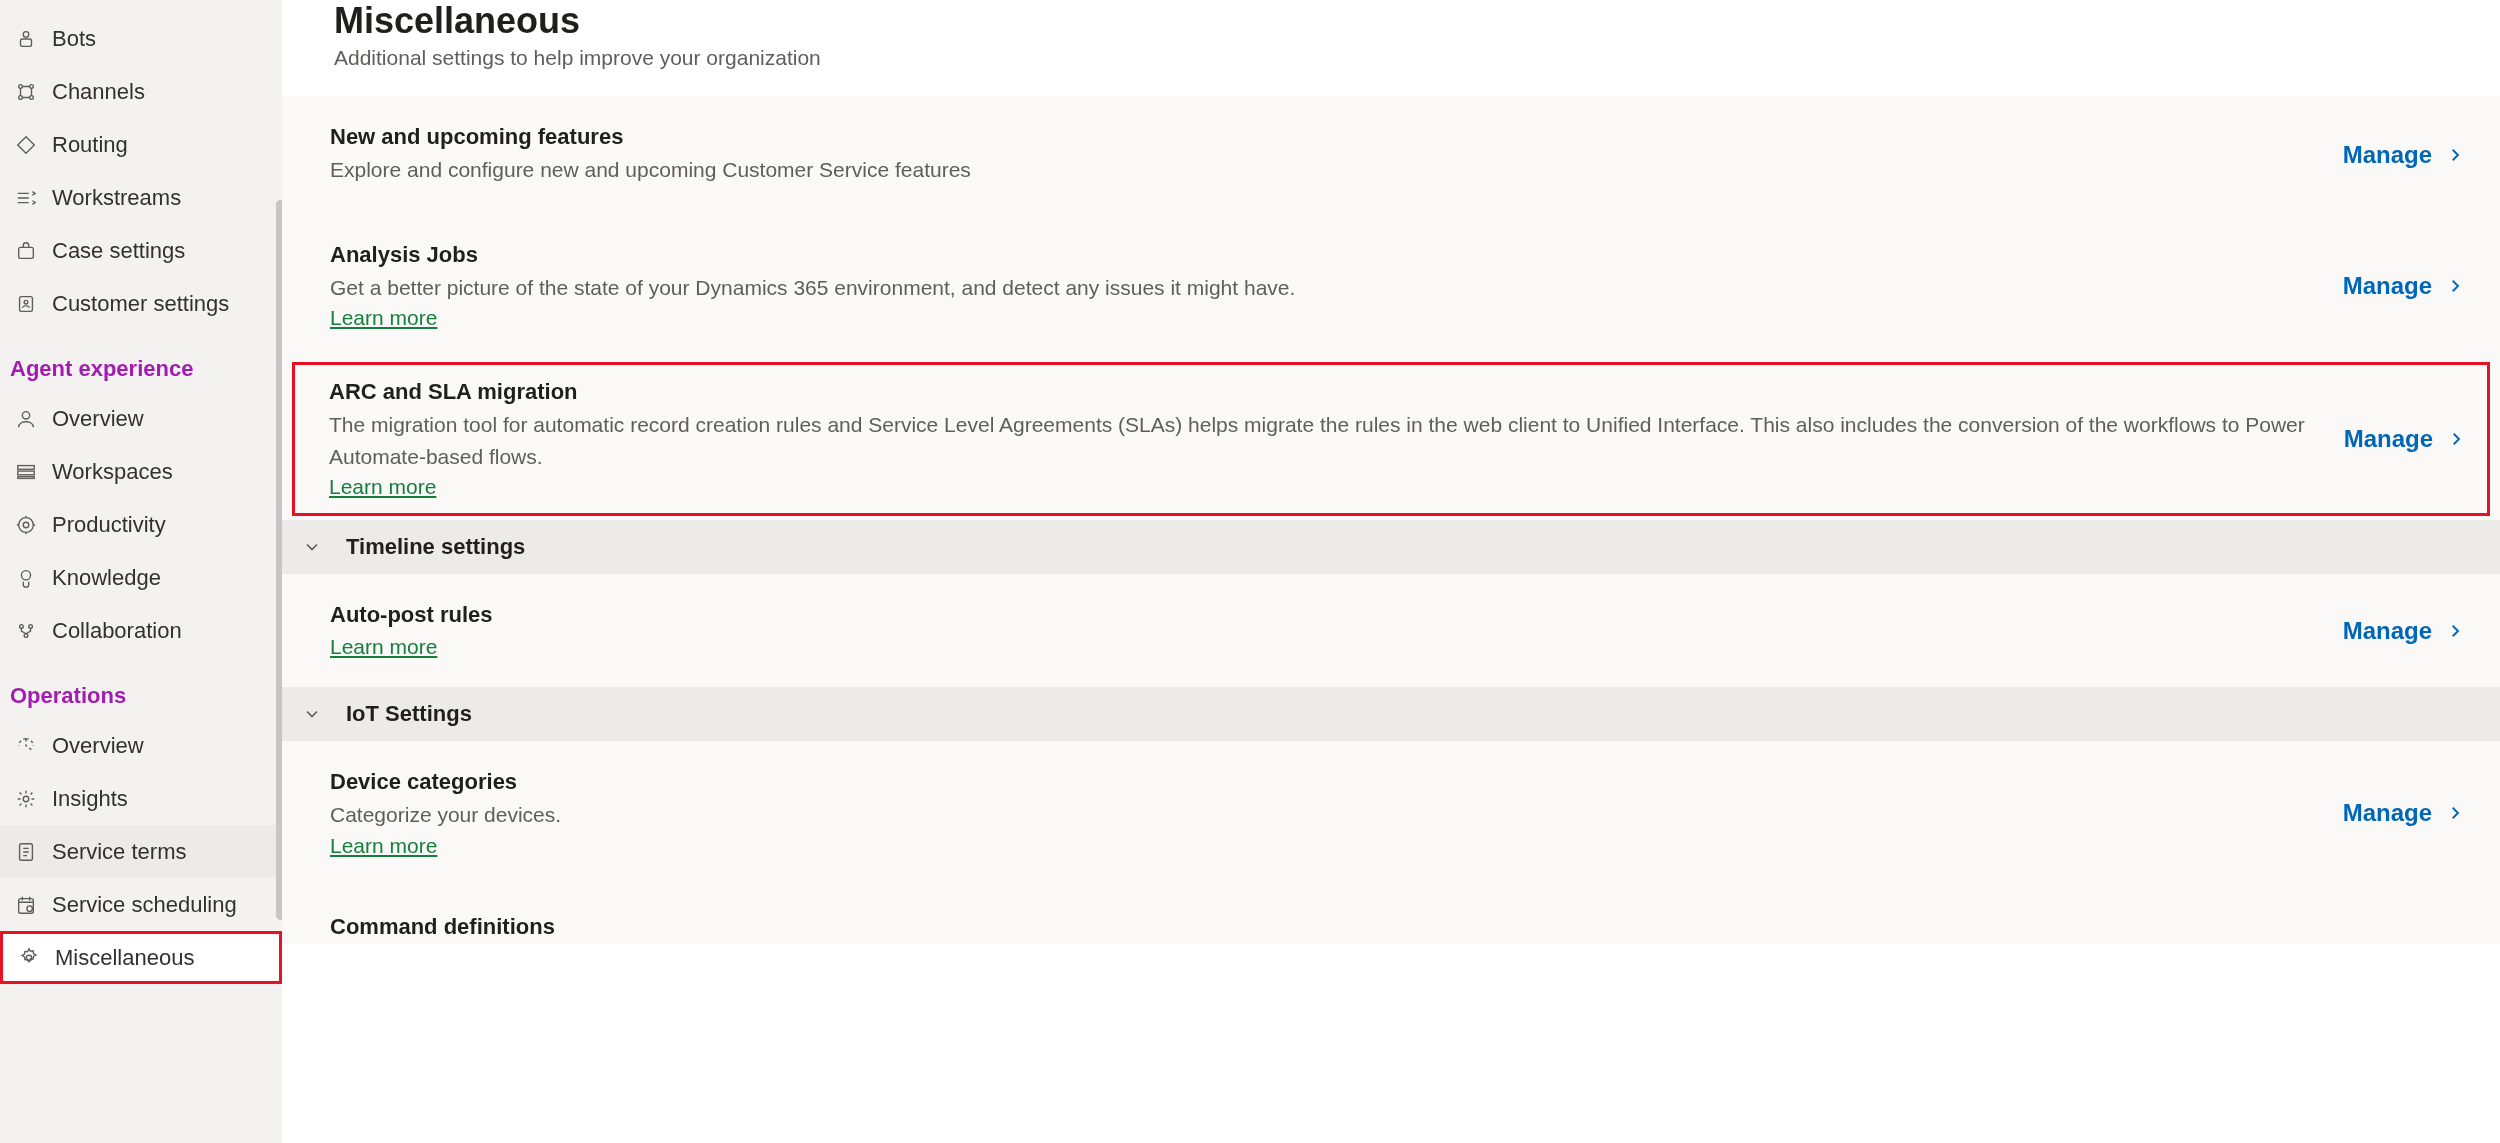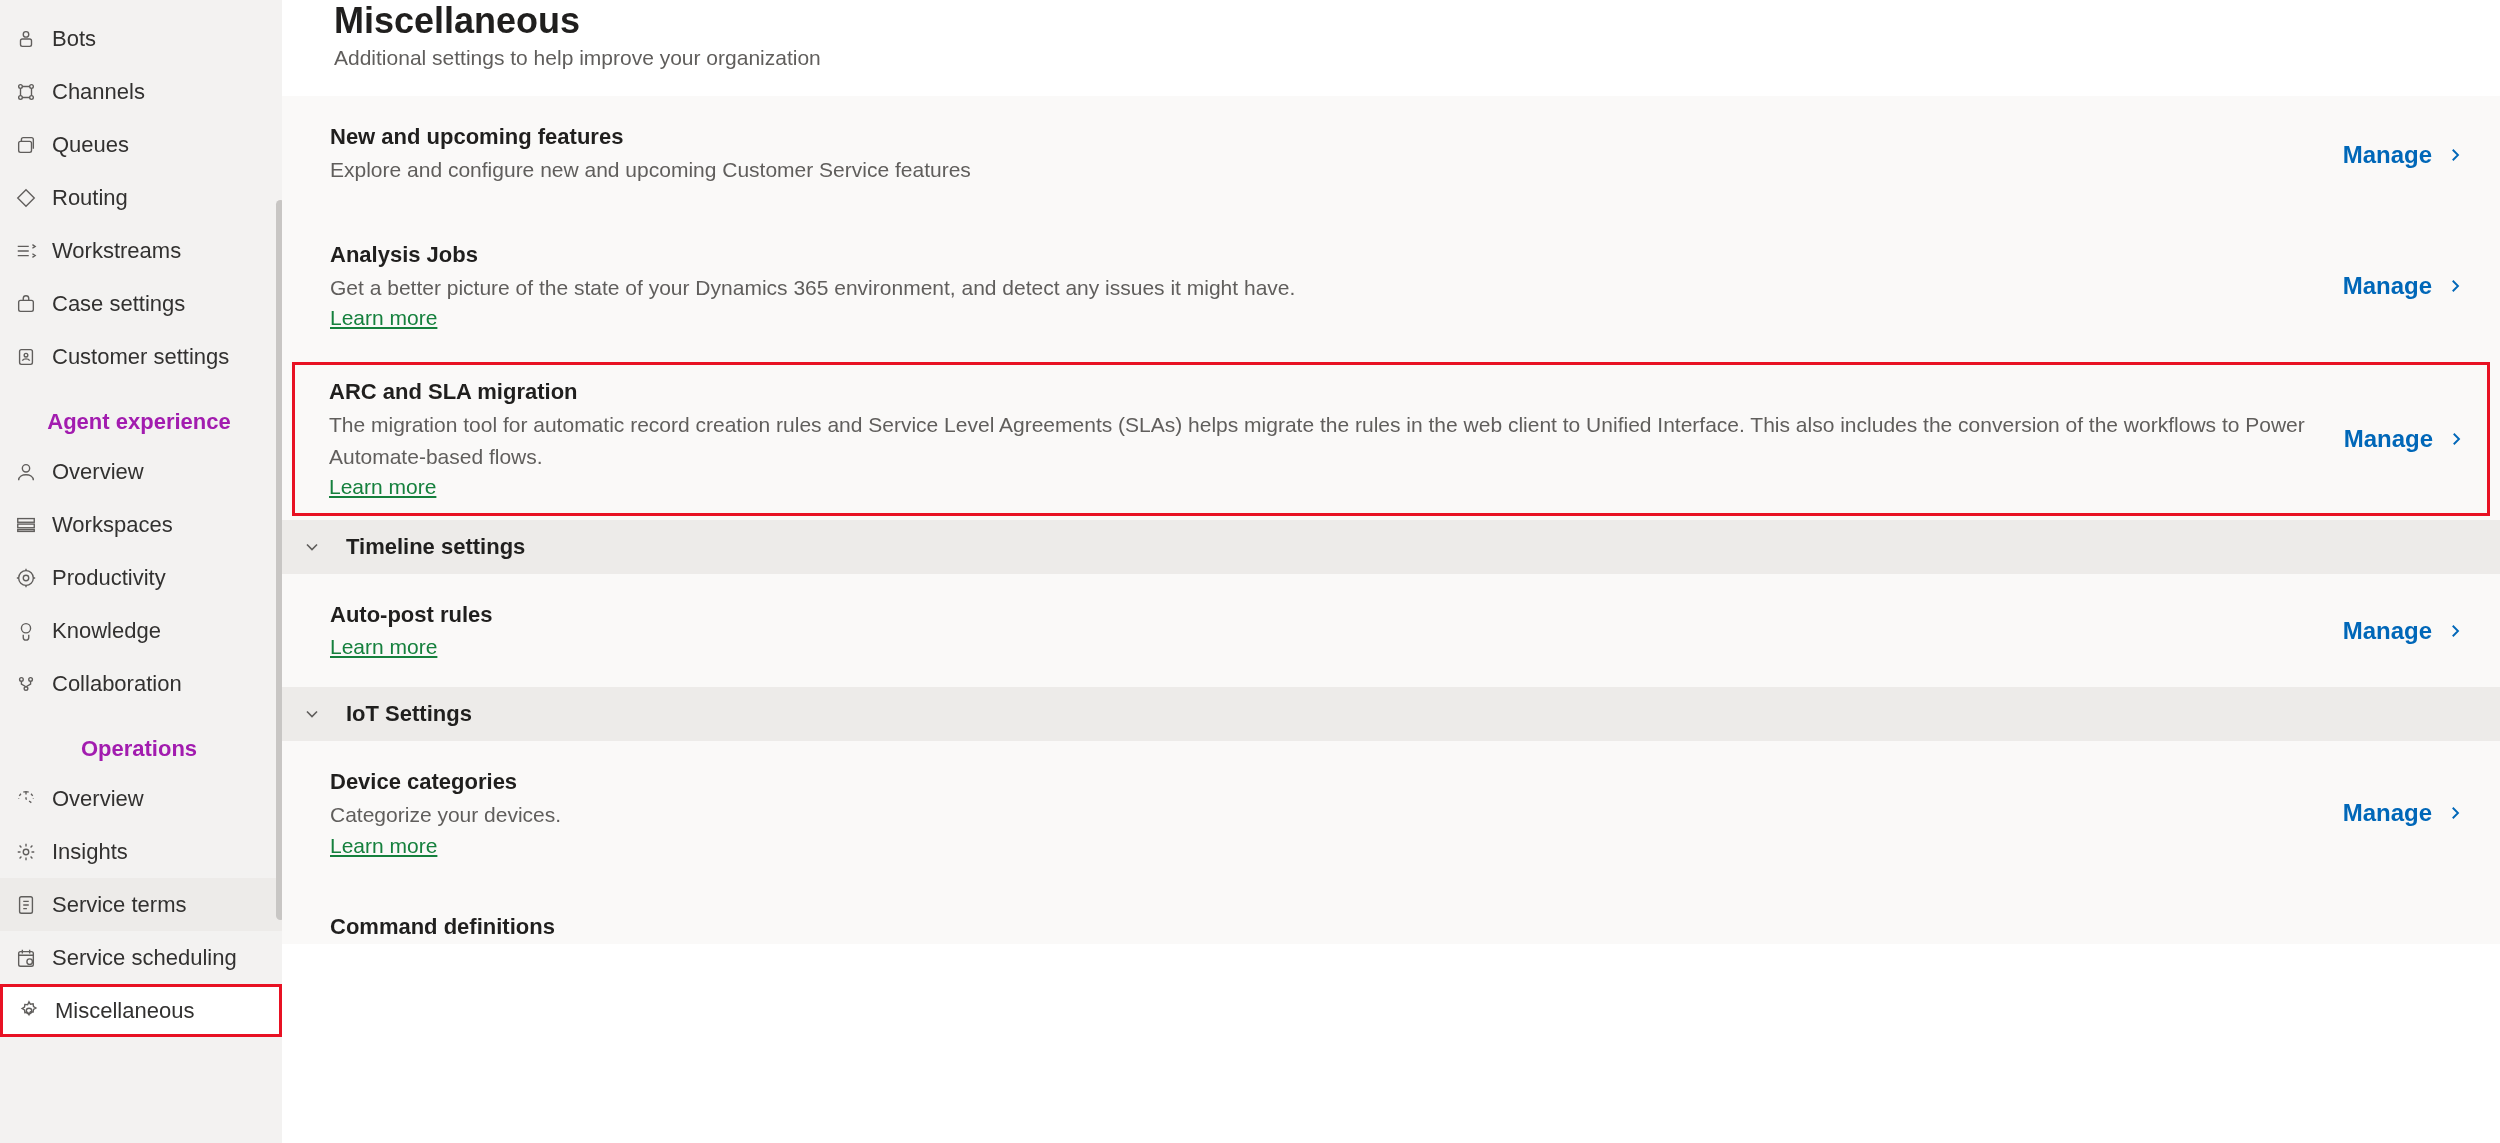--- a/index.html
+++ b/index.html
@@ -23,21 +23,21 @@
   }
   .sidebar-scrollbar {
     position: absolute;
     top: 200px;
     right: -3px;
     width: 9px;
     height: 720px;
     background: #c8c6c4;
     border-radius: 5px;
   }
-  .sidebar-content { padding-top: 12px; text-align: center; }
+  .sidebar-content { padding-top: 12px; }
   .side-item {
     display: flex;
     align-items: center;
     padding: 0 14px;
     height: 53px;
     cursor: pointer;
     gap: 14px;
   }
   .side-item .icon {
     width: 24px; height: 24px;
@@ -152,29 +152,20 @@
               <circle cx="6" cy="18" r="2"></circle>
               <circle cx="18" cy="18" r="2"></circle>
               <path d="M8 6h8M6 8v8M18 8v8M8 18h8"></path>
             </svg>
         </span>
         <span class="label">Channels</span>
       </div>
       <div class="side-item">
         <span class="icon">
           <svg width="22" height="22" viewBox="0 0 24 24" fill="none" stroke="currentColor" stroke-width="1.5">
-              <rect x="4" y="8" width="14" height="12" rx="2"></rect>
-              <path d="M7 8V6a2 2 0 012-2h9a2 2 0 012 2v10"></path>
-            </svg>
-        </span>
-        <span class="label">Queues</span>
-      </div>
-      <div class="side-item">
-        <span class="icon">
-          <svg width="22" height="22" viewBox="0 0 24 24" fill="none" stroke="currentColor" stroke-width="1.5">
               <path d="M12 3l9 9-9 9-9-9 9-9z"></path>
             </svg>
         </span>
         <span class="label">Routing</span>
       </div>
       <div class="side-item">
         <span class="icon">
           <svg width="22" height="22" viewBox="0 0 24 24" fill="none" stroke="currentColor" stroke-width="1.5">
               <path d="M3 7h12M3 12h12M3 17h12M19 5l3 2-3 2M19 15l3 2-3 2"></path>
             </svg>

